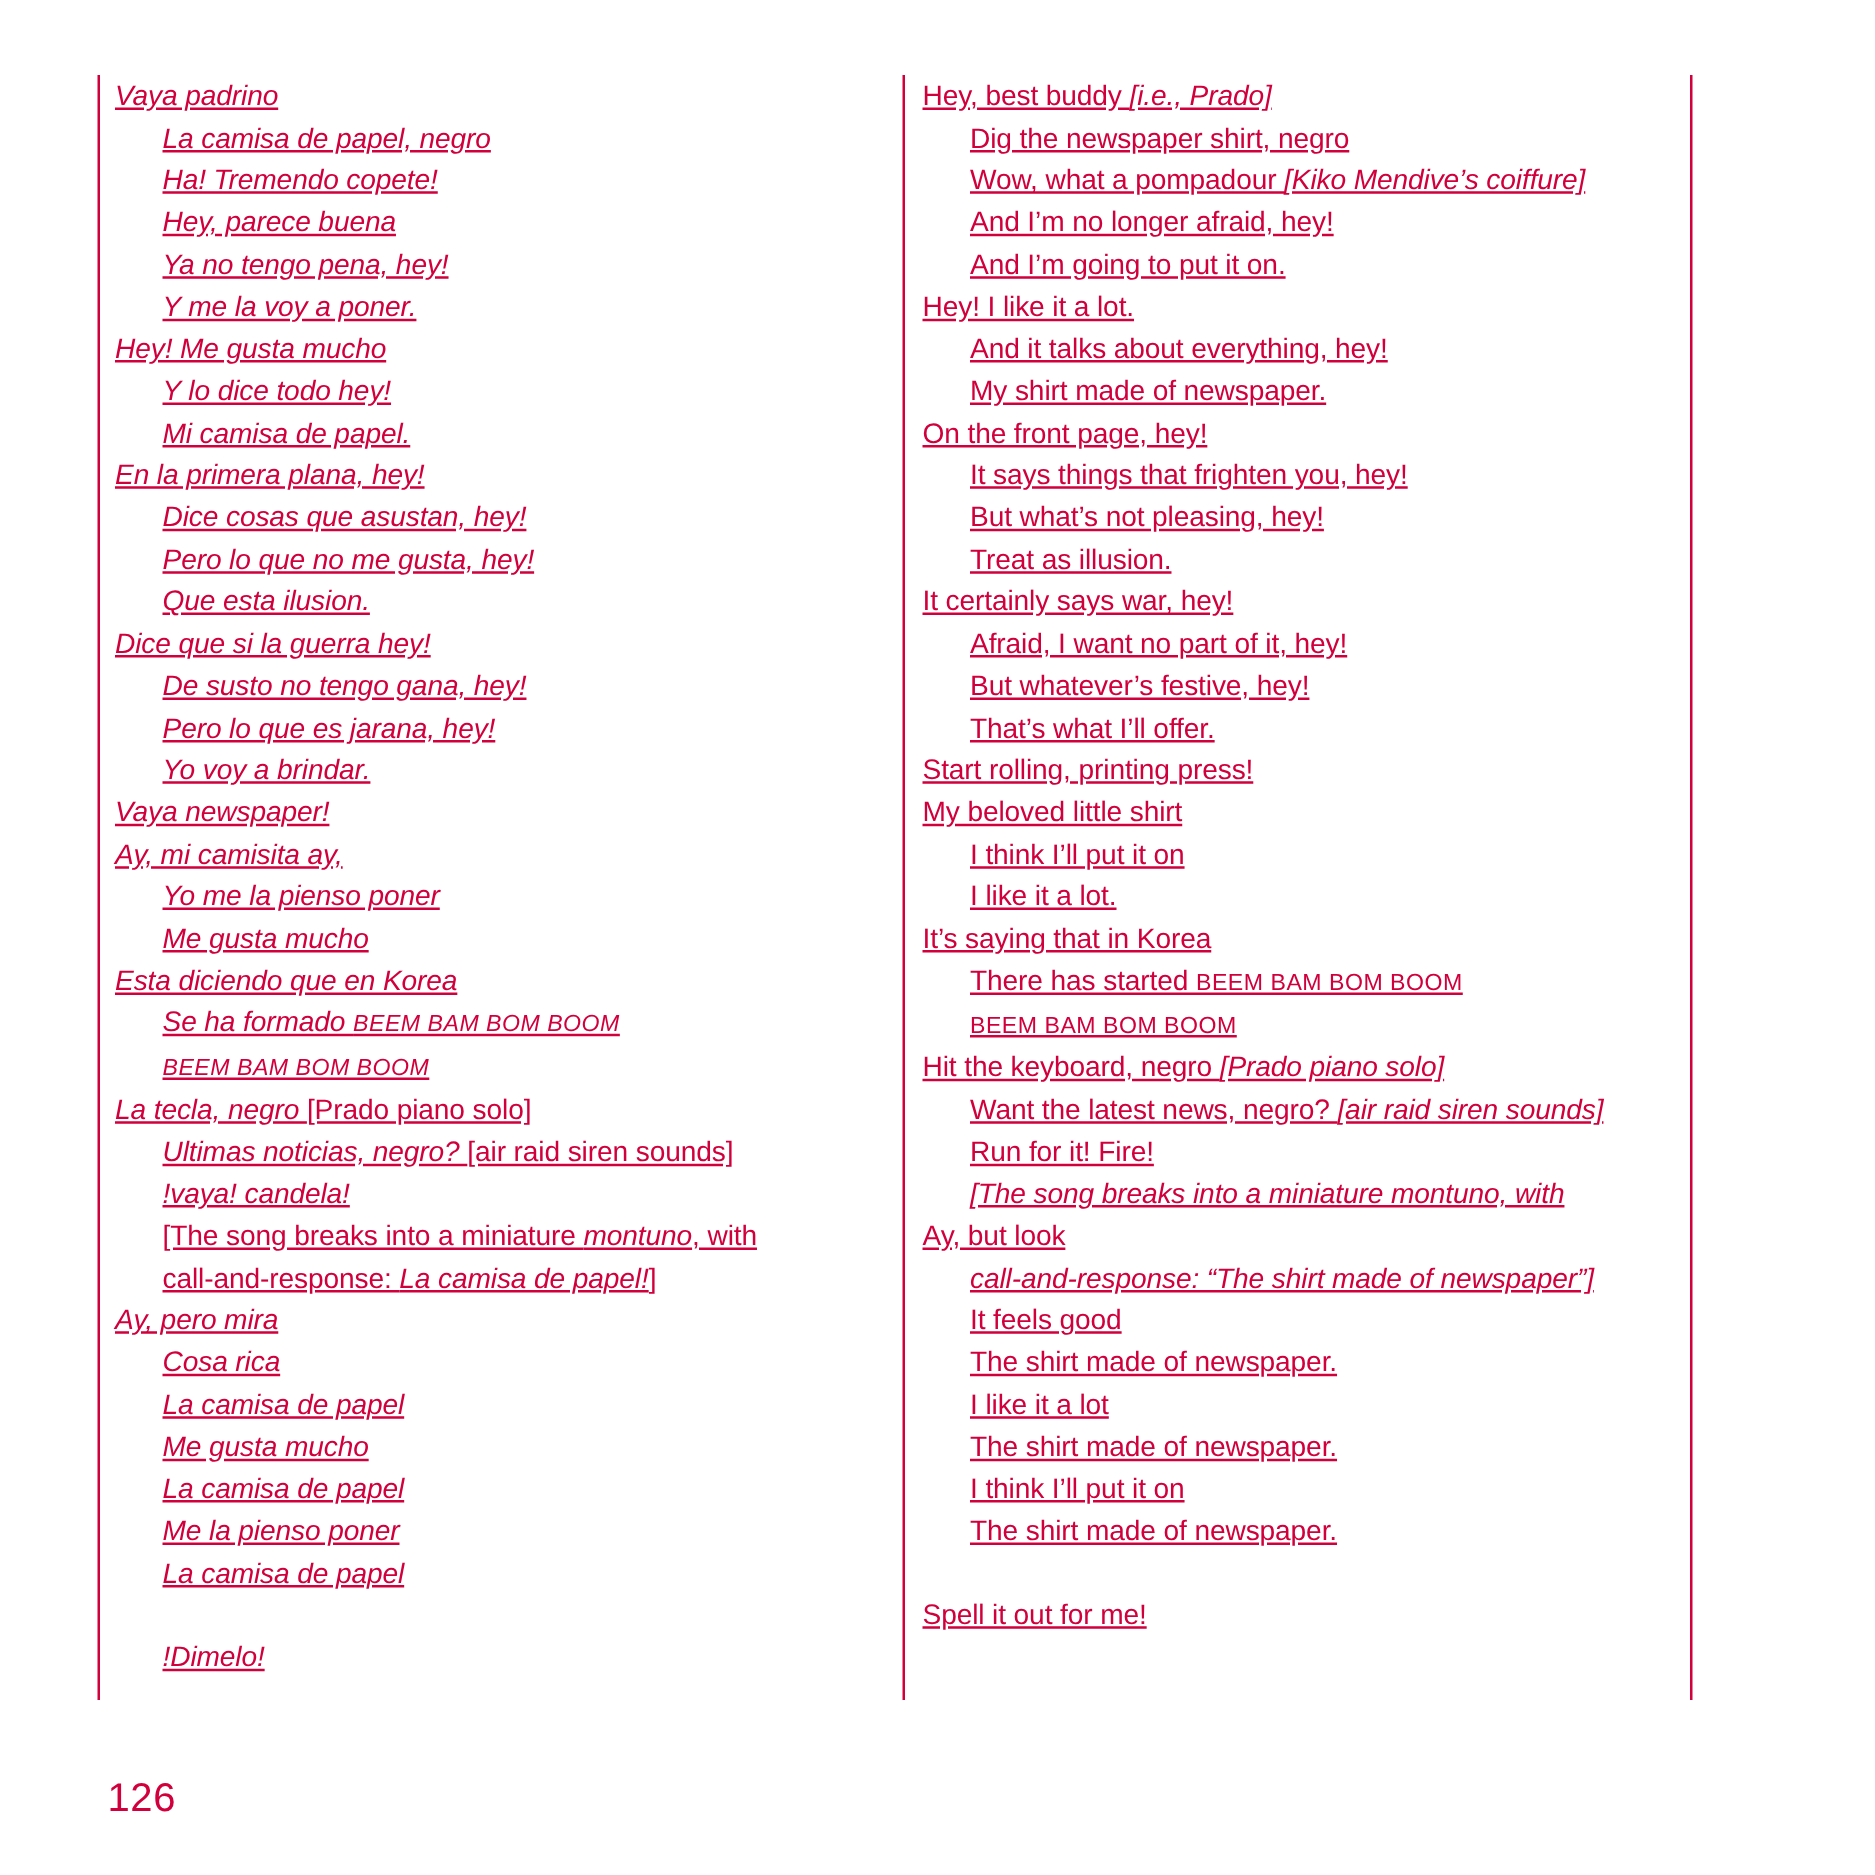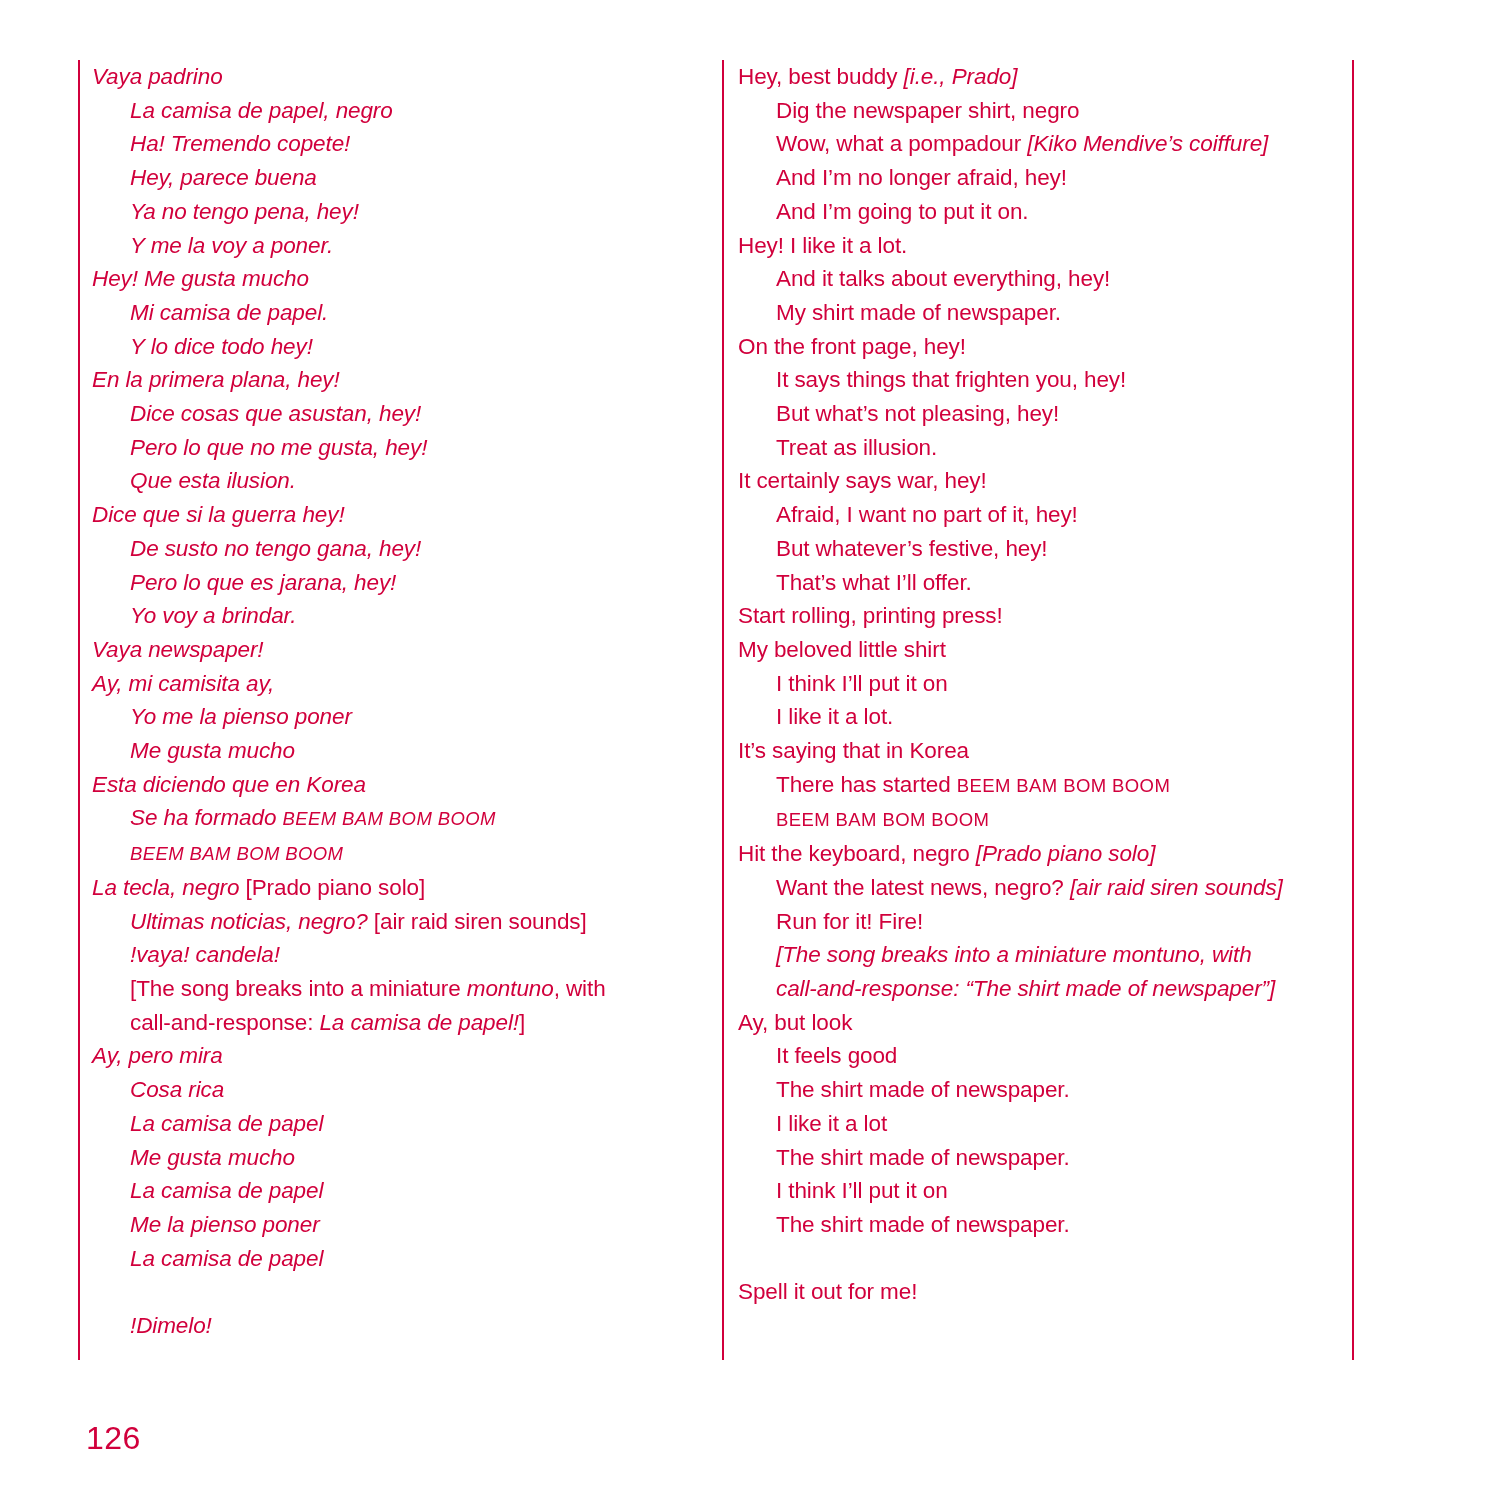--- a/index.html
+++ b/index.html
@@ -23,20 +23,21 @@
     position: absolute;
     top: 60px;
     left: 78px;
     width: 1344px;
     display: flex;
     gap: 0;
   }
   .col {
     position: relative;
     box-sizing: border-box;
+    text-decoration: underline;
   }
   .col-left {
     width: 620px;
     padding-left: 12px;
     border-left: 2px solid #d1003c;
   }
   .col-spacer {
     width: 24px;
   }
   .col-right {
@@ -77,22 +78,22 @@
 <div class="page">
   <div class="columns">
     <div class="col col-left" id="col-left">
         <div class="line"><span class="ital">Vaya padrino</span></div>
         <div class="line indent"><span class="ital">La camisa de papel, negro</span></div>
         <div class="line indent"><span class="ital">Ha! Tremendo copete!</span></div>
         <div class="line indent"><span class="ital">Hey, parece buena</span></div>
         <div class="line indent"><span class="ital">Ya no tengo pena, hey!</span></div>
         <div class="line indent"><span class="ital">Y me la voy a poner.</span></div>
         <div class="line"><span class="ital">Hey! Me gusta mucho</span></div>
+        <div class="line indent"><span class="ital">Y lo dice todo hey!</span></div>
         <div class="line indent"><span class="ital">Mi camisa de papel.</span></div>
-        <div class="line indent"><span class="ital">Y lo dice todo hey!</span></div>
         <div class="line"><span class="ital">En la primera plana, hey!</span></div>
         <div class="line indent"><span class="ital">Dice cosas que asustan, hey!</span></div>
         <div class="line indent"><span class="ital">Pero lo que no me gusta, hey!</span></div>
         <div class="line indent"><span class="ital">Que esta ilusion.</span></div>
         <div class="line"><span class="ital">Dice que si la guerra hey!</span></div>
         <div class="line indent"><span class="ital">De susto no tengo gana, hey!</span></div>
         <div class="line indent"><span class="ital">Pero lo que es jarana, hey!</span></div>
         <div class="line indent"><span class="ital">Yo voy a brindar.</span></div>
         <div class="line"><span class="ital">Vaya newspaper!</span></div>
         <div class="line"><span class="ital">Ay, mi camisita ay,</span></div>
@@ -138,22 +139,22 @@
         <div class="line"><span class="roman">My beloved little shirt</span></div>
         <div class="line indent"><span class="roman">I think I’ll put it on</span></div>
         <div class="line indent"><span class="roman">I like it a lot.</span></div>
         <div class="line"><span class="roman">It’s saying that in Korea</span></div>
         <div class="line indent"><span class="roman">There has started </span><span class="smallcaps roman">BEEM BAM BOM BOOM</span></div>
         <div class="line indent"><span class="roman"></span><span class="smallcaps roman">BEEM BAM BOM BOOM</span></div>
         <div class="line"><span class="roman">Hit the keyboard, negro </span><span class="ital">[Prado piano solo]</span></div>
         <div class="line indent"><span class="roman">Want the latest news, negro? </span><span class="ital">[air raid siren sounds]</span></div>
         <div class="line indent"><span class="roman">Run for it! Fire!</span></div>
         <div class="line indent"><span class="ital">[The song breaks into a miniature montuno, with</span></div>
+        <div class="line"><span class="roman">Ay, but look</span></div>
         <div class="line indent"><span class="ital">call-and-response: “The shirt made of newspaper”]</span></div>
-        <div class="line"><span class="roman">Ay, but look</span></div>
         <div class="line indent"><span class="roman">It feels good</span></div>
         <div class="line indent"><span class="roman">The shirt made of newspaper.</span></div>
         <div class="line indent"><span class="roman">I like it a lot</span></div>
         <div class="line indent"><span class="roman">The shirt made of newspaper.</span></div>
         <div class="line indent"><span class="roman">I think I’ll put it on</span></div>
         <div class="line indent"><span class="roman">The shirt made of newspaper.</span></div>
         <div class="blank"></div>
         <div class="line"><span class="roman">Spell it out for me!</span></div>
       </div>
   </div>

